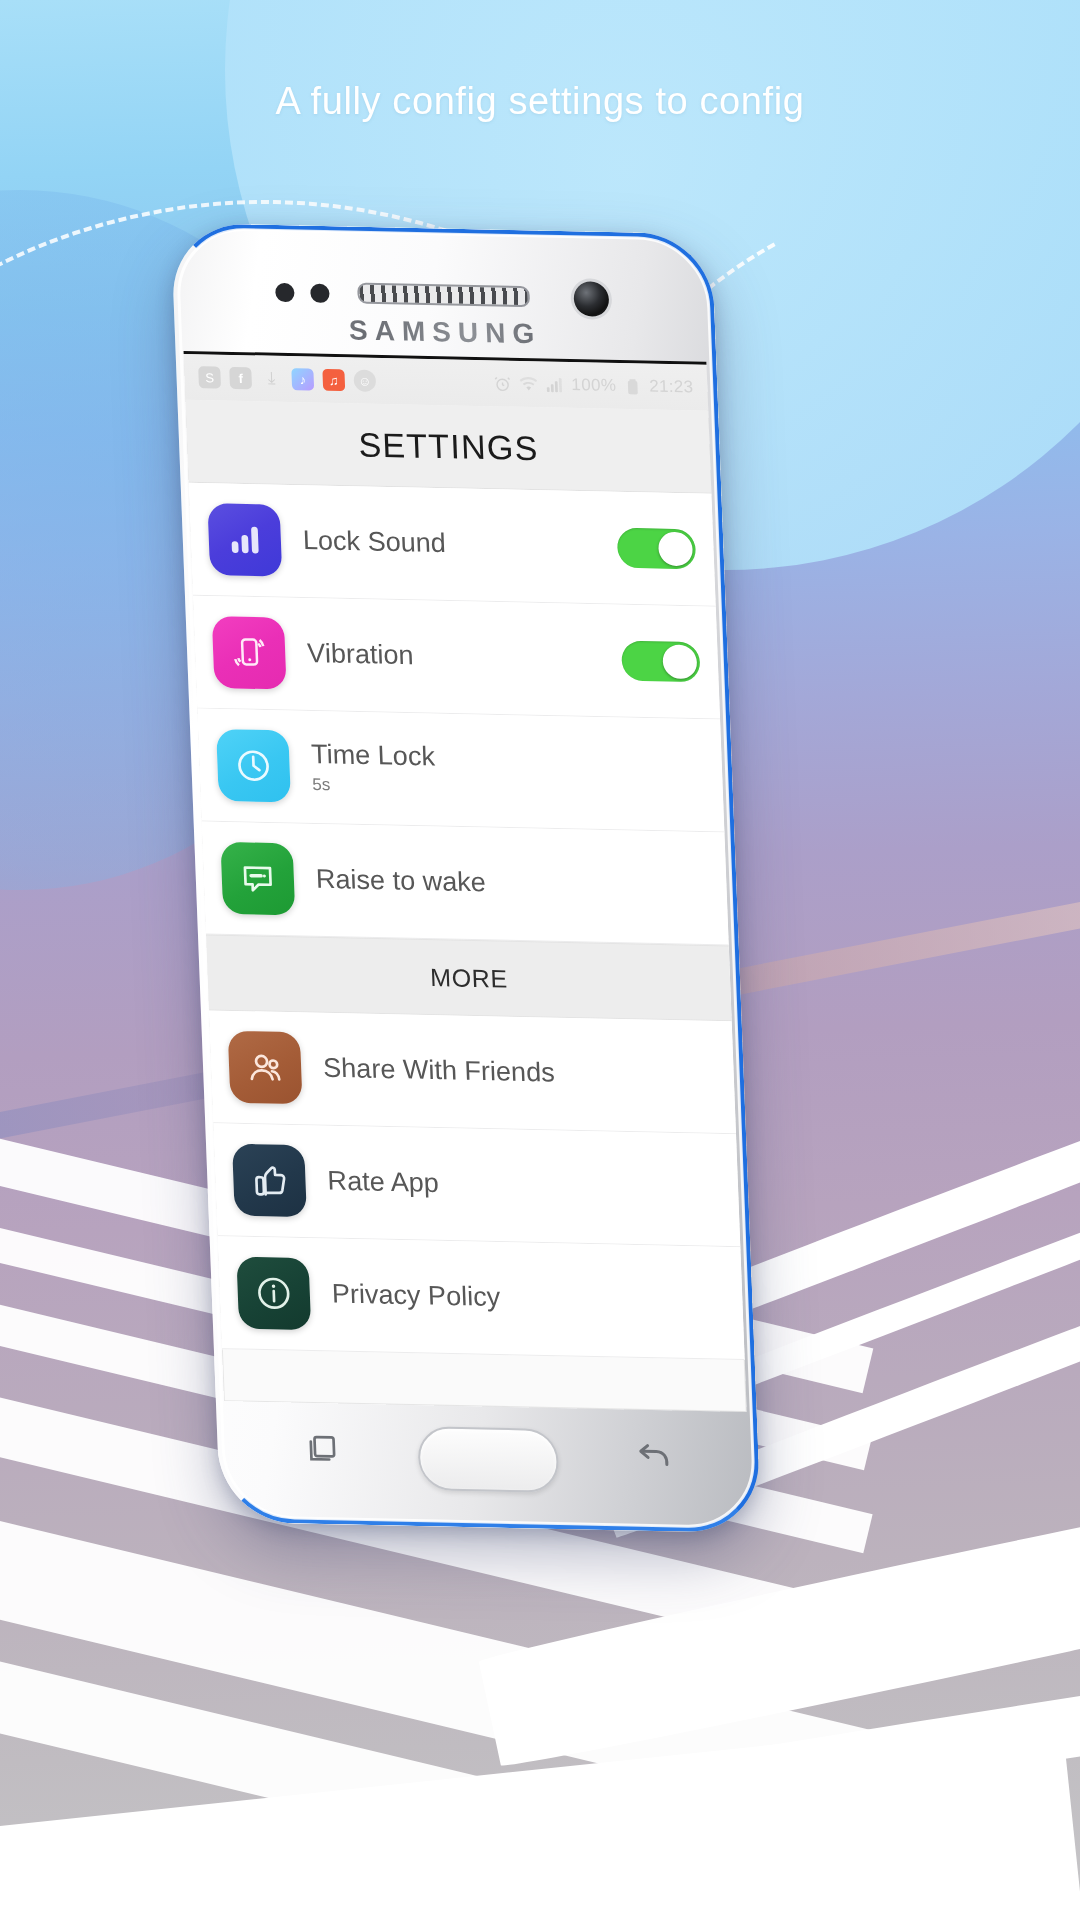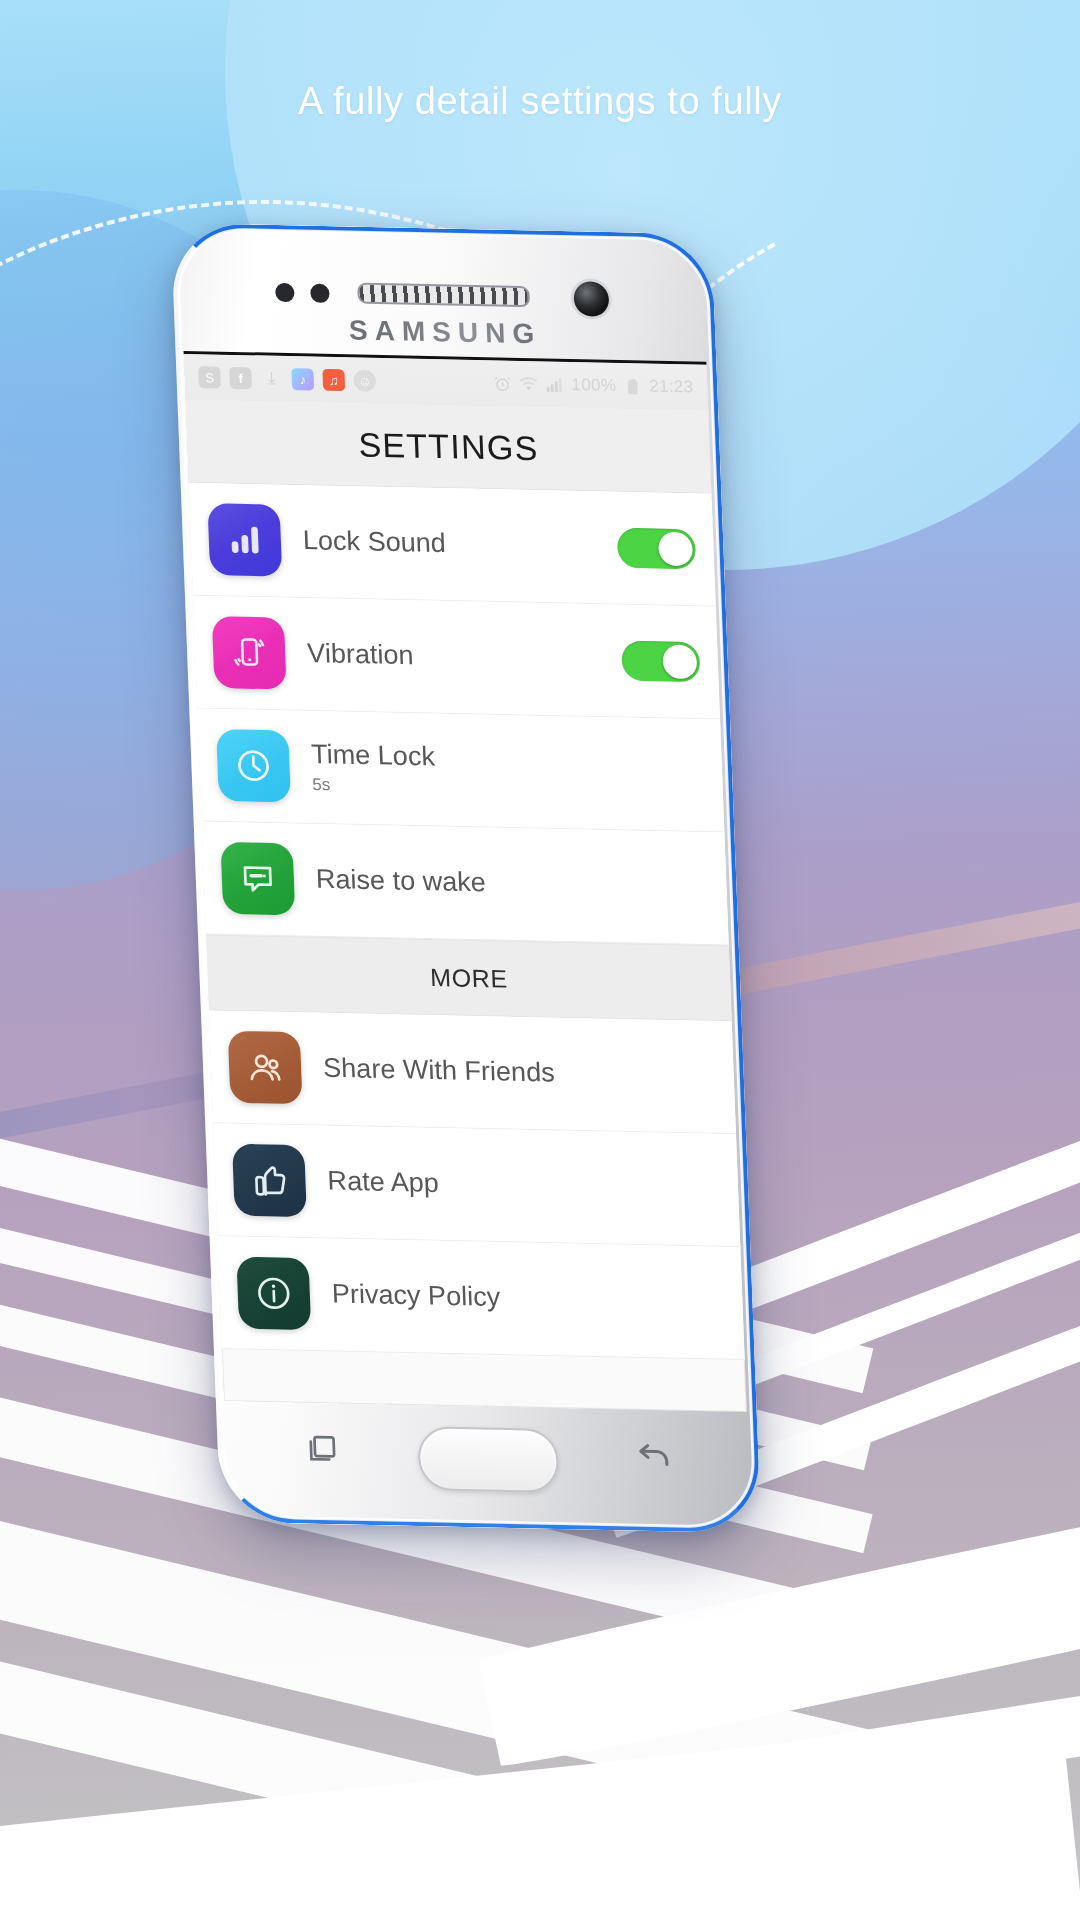--- a/index.html
+++ b/index.html
@@ -232,21 +232,21 @@
   <div class="ribbon white r6"></div>
 
   <div class="sw sw1"></div>
   <div class="sw sw2"></div>
   <div class="sw sw3"></div>
   <div class="sw sw4"></div>
   <div class="sw sw5"></div>
   <div class="bottom-fill2"></div>
 </div>
 
-<div id="headline">A fully detail settings to fully</div>
+<div id="headline">A fully config settings to config</div>
 
 <div id="phone-wrap">
   <div class="phone-body">
 
     <div class="bezel-top">
       <div class="sensor s1"></div>
       <div class="sensor s2"></div>
       <div class="speaker"></div>
       <div class="camera"></div>
       <div class="brand">SAMSUNG</div>

